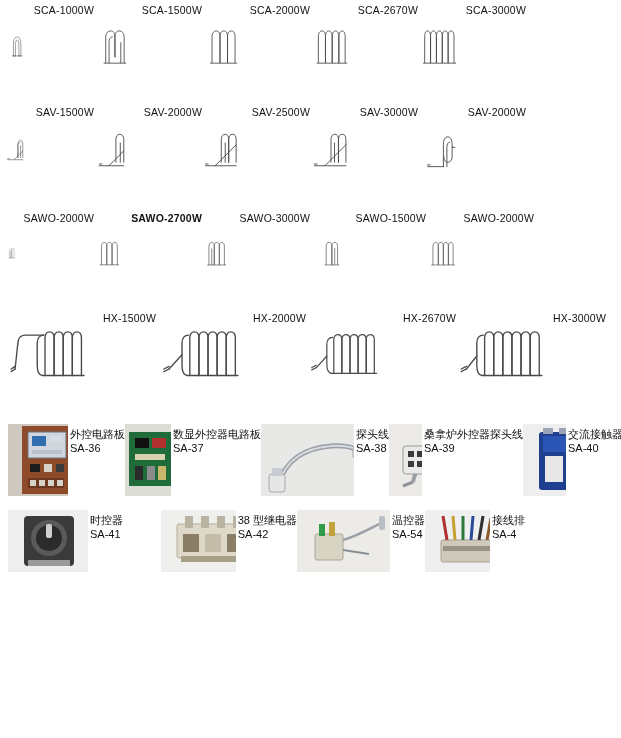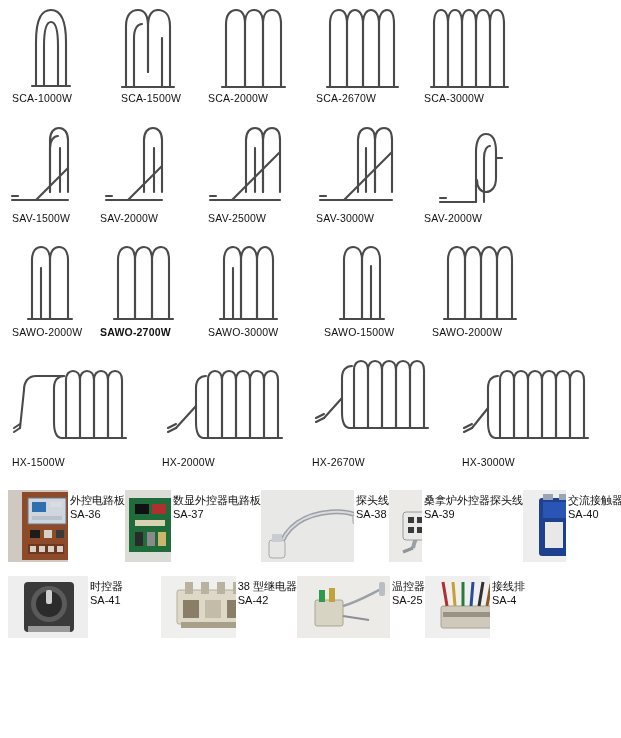--- a/index.html
+++ b/index.html
@@ -24,21 +24,21 @@
   .elements {
     padding: 0 6px;
   }
   .el-row {
     display: flex;
     justify-content: flex-start;
     align-items: flex-end;
   }
   .el-cell {
     display: flex;
-    flex-direction: column;
+    flex-direction: row;
     align-items: flex-start;
   }
   .el-art {
     display: block;
   }
   .el-label {
     font-size: 10.5px;
     color: #111111;
     letter-spacing: 0.2px;
     margin-top: 2px;
@@ -96,21 +96,21 @@
           <g fill="none" stroke="#4a4a4a" stroke-width="2.1" stroke-linecap="round" stroke-linejoin="round">
             <path d="M30 84 L30 40 C30 16 36 8 45 8 C54 8 60 16 60 40 L60 84"></path>
             <path d="M38 84 L38 44 C38 26 41 20 45 20 C49 20 52 26 52 44 L52 84"></path>
             <path d="M30 84 L38 84 M52 84 L60 84"></path>
             <path d="M26 84 L64 84"></path>
           </g>
         </svg>
         <div class="el-label">SCA-1000W</div>
       </div>
 
-      <div class="el-cell" style="width:108px;align-items:center;">
+      <div class="el-cell" style="width:108px;">
         <svg class="el-art" width="100" height="88" viewBox="0 0 100 88">
           <g fill="none" stroke="#4a4a4a" stroke-width="2.1" stroke-linecap="round" stroke-linejoin="round">
             <path d="M28 84 L28 24 C28 12 34 8 40 8 C46 8 50 13 50 24 L50 70"></path>
             <path d="M50 70 L50 24 C50 13 54 8 60 8 C66 8 72 12 72 24 L72 84"></path>
             <path d="M36 84 L36 36 C36 26 40 22 44 22"></path>
             <path d="M64 84 L64 36"></path>
             <path d="M24 85 L76 85"></path>
           </g>
         </svg>
         <div class="el-label">SCA-1500W</div>
@@ -525,21 +525,21 @@
             <rect x="18" y="24" width="28" height="26" rx="2" fill="#d8d4c4" stroke="#aaa593"></rect>
             <rect x="22" y="14" width="6" height="12" fill="#2f9a4a"></rect>
             <rect x="32" y="12" width="6" height="14" fill="#c2a23a"></rect>
             <path d="M46 30 C60 26 70 20 86 12" fill="none" stroke="#9aa0a6" stroke-width="2.5"></path>
             <rect x="82" y="6" width="6" height="14" rx="2" fill="#b9bec4"></rect>
             <path d="M46 40 L72 44" stroke="#8a8f95" stroke-width="2"></path>
           </svg>
         </div>
         <div class="acc-text">
           <div class="acc-name">温控器</div>
-          <div class="acc-code">SA-25</div>
+          <div class="acc-code">SA-54</div>
         </div>
       </div>
 
 
       <div class="acc-cell" style="width:100px;">
         <div class="acc-photo" style="width:82px;height:62px;background:#efefef;">
           <svg width="82" height="62" viewBox="0 0 82 62">
             <rect x="16" y="30" width="52" height="22" rx="2" fill="#cfc9bb" stroke="#a8a292"></rect>
             <path d="M22 30 L18 6" stroke="#b03030" stroke-width="3"></path>
             <path d="M30 30 L28 6" stroke="#c8a032" stroke-width="3"></path>

